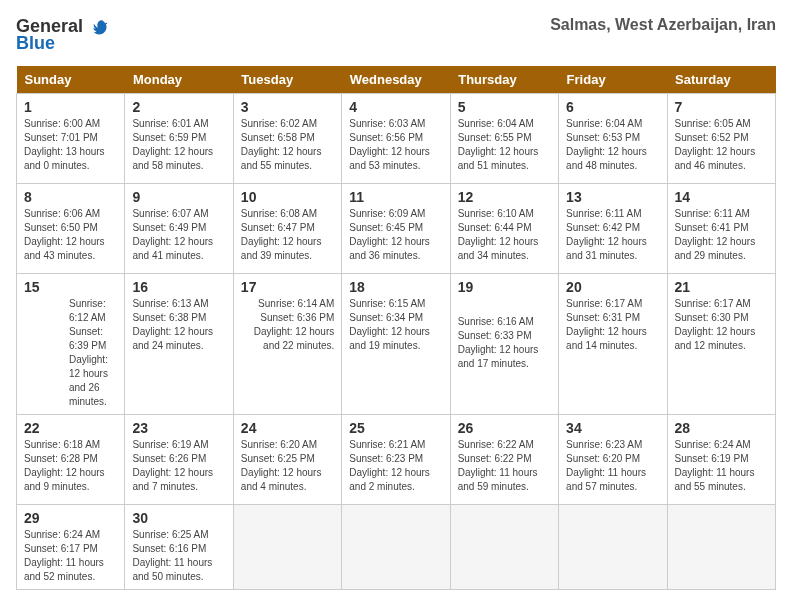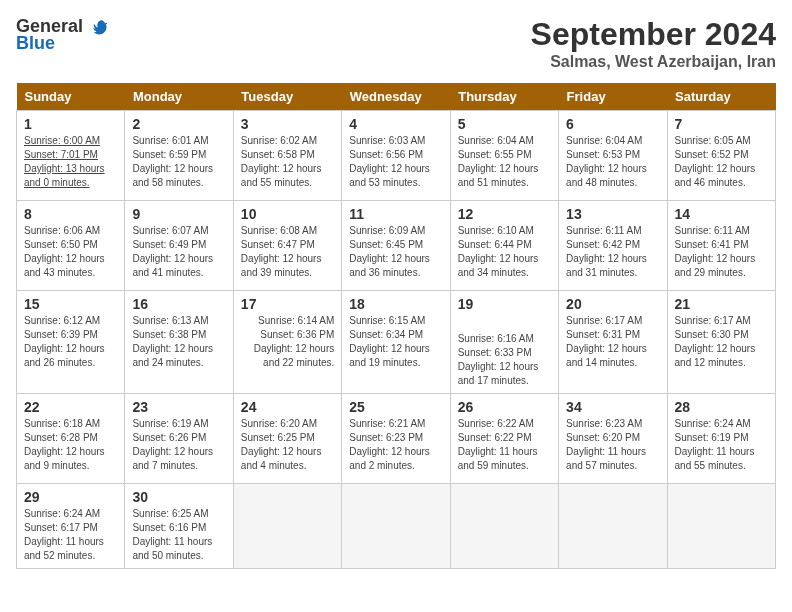--- a/index.html
+++ b/index.html
@@ -101,42 +101,41 @@
   <div class="logo">
     <div class="logo-text">
       <span class="logo-general">General</span>
       <svg class="logo-bird" viewBox="0 0 24 24" fill="#1a6bb5">
         <path d="M22 7s-2 1-3 0c-1-1-2-3-4-3-3 0-5 3-5 6 0 1 0 2 1 3-2-1-4-3-5-5-1 2 0 5 2 6-1 0-2 0-3-1 0 2 2 4 4 4-1 1-2 1-3 1 1 2 4 3 6 3 5 0 9-4 9-9 0-1 0-2-1-3 1 0 2-1 2-2z"></path>
       </svg>
     </div>
     <span class="logo-blue" style="margin-top:-4px;">Blue</span>
   </div>
   <div class="title-section">
-    <div class="month-title">September 2024</div>
     <div class="location-title">Salmas, West Azerbaijan, Iran</div>
   </div>
 </div>
 
 <table>
   <thead>
     <tr>
     <th>Sunday</th>
         <th>Monday</th>
         <th>Tuesday</th>
         <th>Wednesday</th>
         <th>Thursday</th>
         <th>Friday</th>
         <th>Saturday</th>
       </tr>
   </thead>
   <tbody id="calendar-body">
   <tr>
         <td>
           <span class="day-num">1</span>
-          <div class="day-info" style="white-space: pre-line; text-decoration: underline;">Sunrise: 6:00 AM
+          <div class="day-info" style="white-space: pre-line;">Sunrise: 6:00 AM
 Sunset: 7:01 PM
 Daylight: 13 hours
 and 0 minutes.</div>
         </td>
         <td>
           <span class="day-num">2</span>
           <div class="day-info" style="white-space: pre-line;">Sunrise: 6:01 AM
 Sunset: 6:59 PM
 Daylight: 12 hours
 and 58 minutes.</div>
@@ -224,21 +223,21 @@
           <span class="day-num">14</span>
           <div class="day-info" style="white-space: pre-line;">Sunrise: 6:11 AM
 Sunset: 6:41 PM
 Daylight: 12 hours
 and 29 minutes.</div>
         </td>
       </tr>
       <tr>
         <td>
           <span class="day-num">15</span>
-          <div class="day-info" style="white-space: pre-line;">Sunrise: 6:12 AM
+          <div class="day-info" style="white-space: pre-line; margin-left: 45px;">Sunrise: 6:12 AM
 Sunset: 6:39 PM
 Daylight: 12 hours
 and 26 minutes.</div>
         </td>
         <td>
           <span class="day-num">16</span>
           <div class="day-info" style="white-space: pre-line;">Sunrise: 6:13 AM
 Sunset: 6:38 PM
 Daylight: 12 hours
 and 24 minutes.</div>

